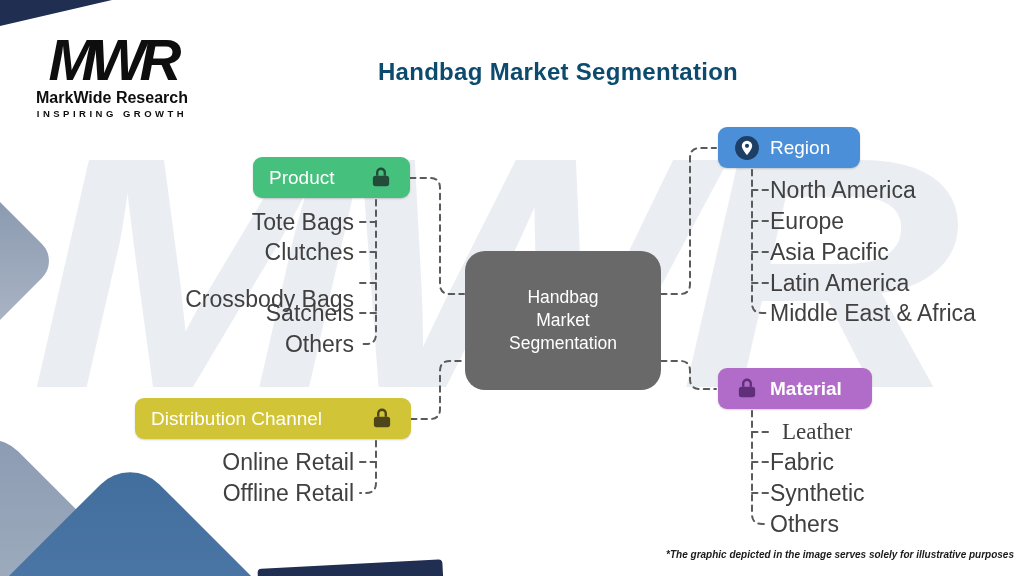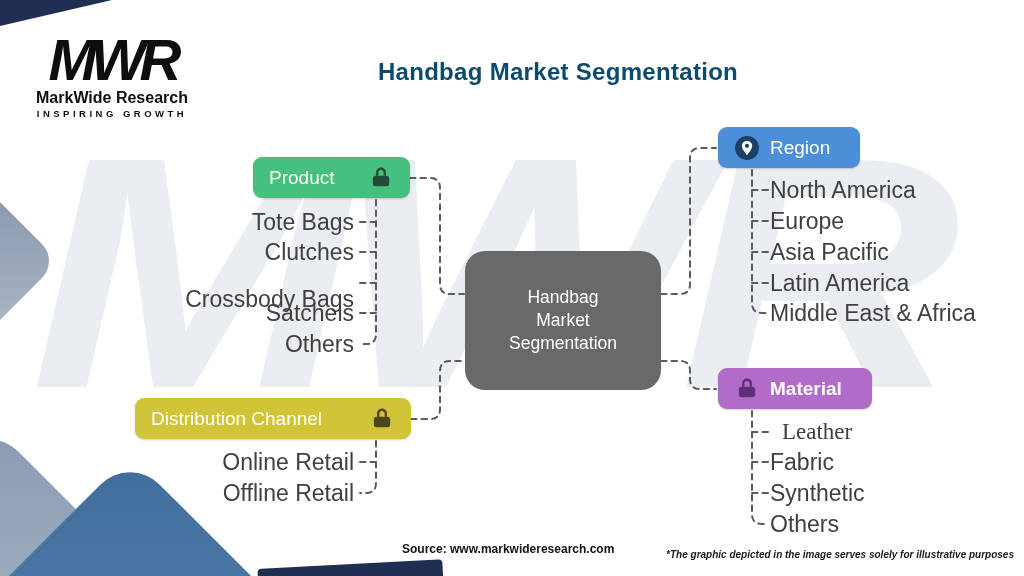--- a/index.html
+++ b/index.html
@@ -147,16 +147,15 @@
       <path d="M8.5 10 V7 a3.5 3.5 0 0 1 7 0 v3" fill="none" stroke-width="2.2" stroke="#5f2f7a"></path>
       <rect x="4.5" y="10" width="15" height="9.5" rx="2.5" fill="#5f2f7a"></rect>
     </svg>
     <span>Material</span>
   </div>
   <div class="item" style="left:782px; top:421px;font-family:Liberation Serif, serif;">Leather</div>
   <div class="item" style="left:770px; top:451px;">Fabric</div>
   <div class="item" style="left:770px; top:482px;">Synthetic</div>
   <div class="item" style="left:770px; top:513px;">Others</div>
 
-  <div class="source">Source: www.markwideresearch.com</div>
   <div class="disclaimer">*The graphic depicted in the image serves solely for illustrative purposes</div>
 
 </div>
 
 </body></html>

